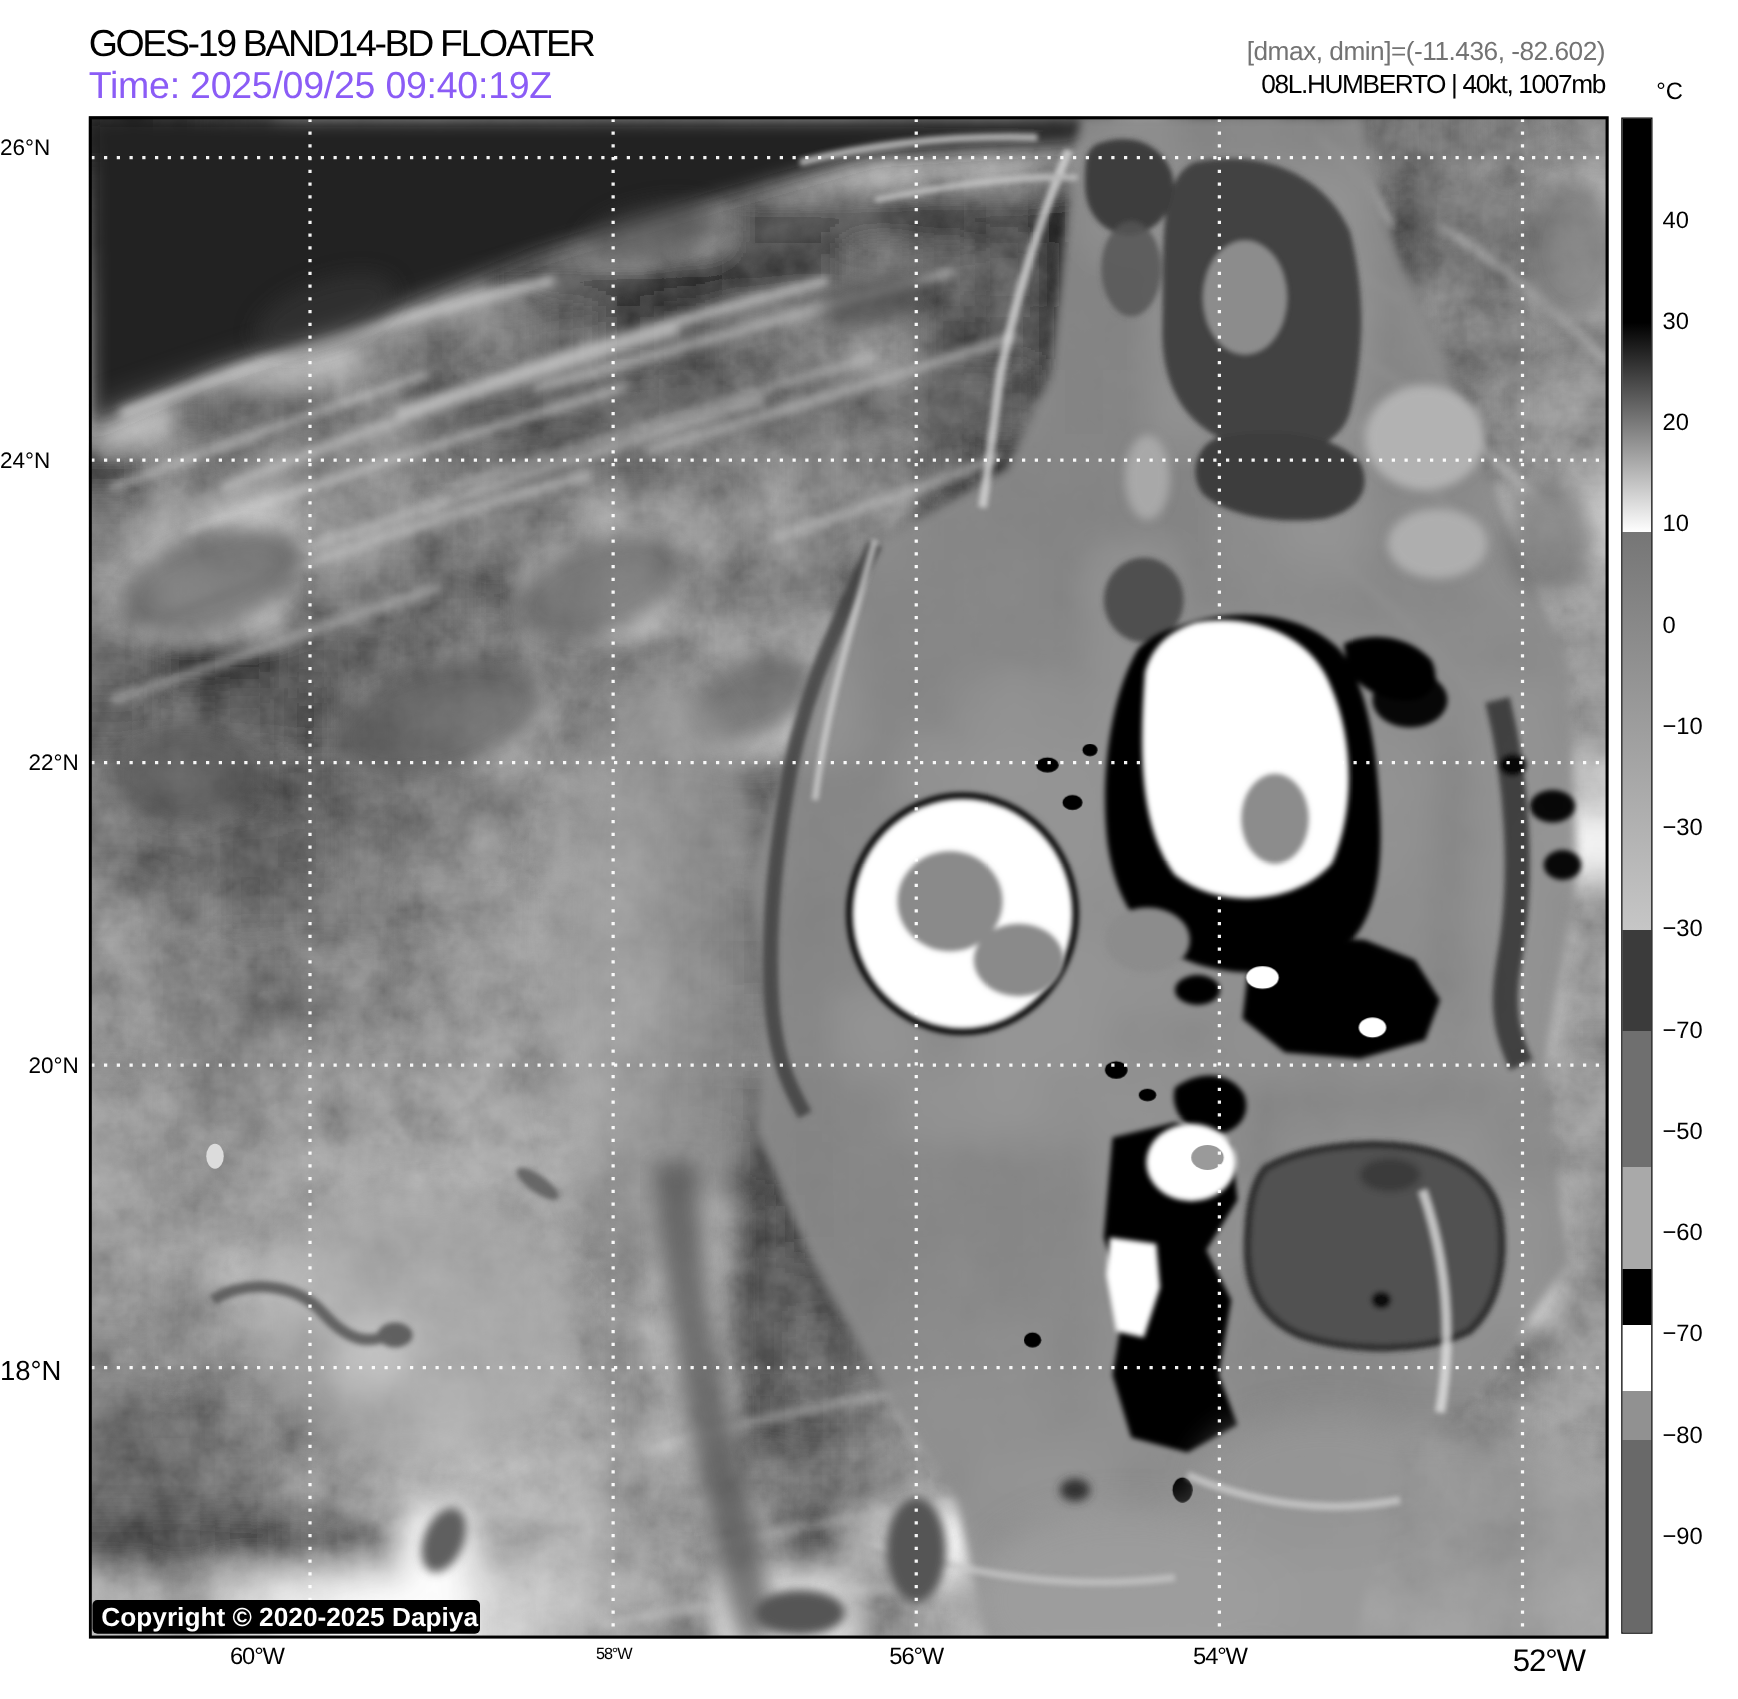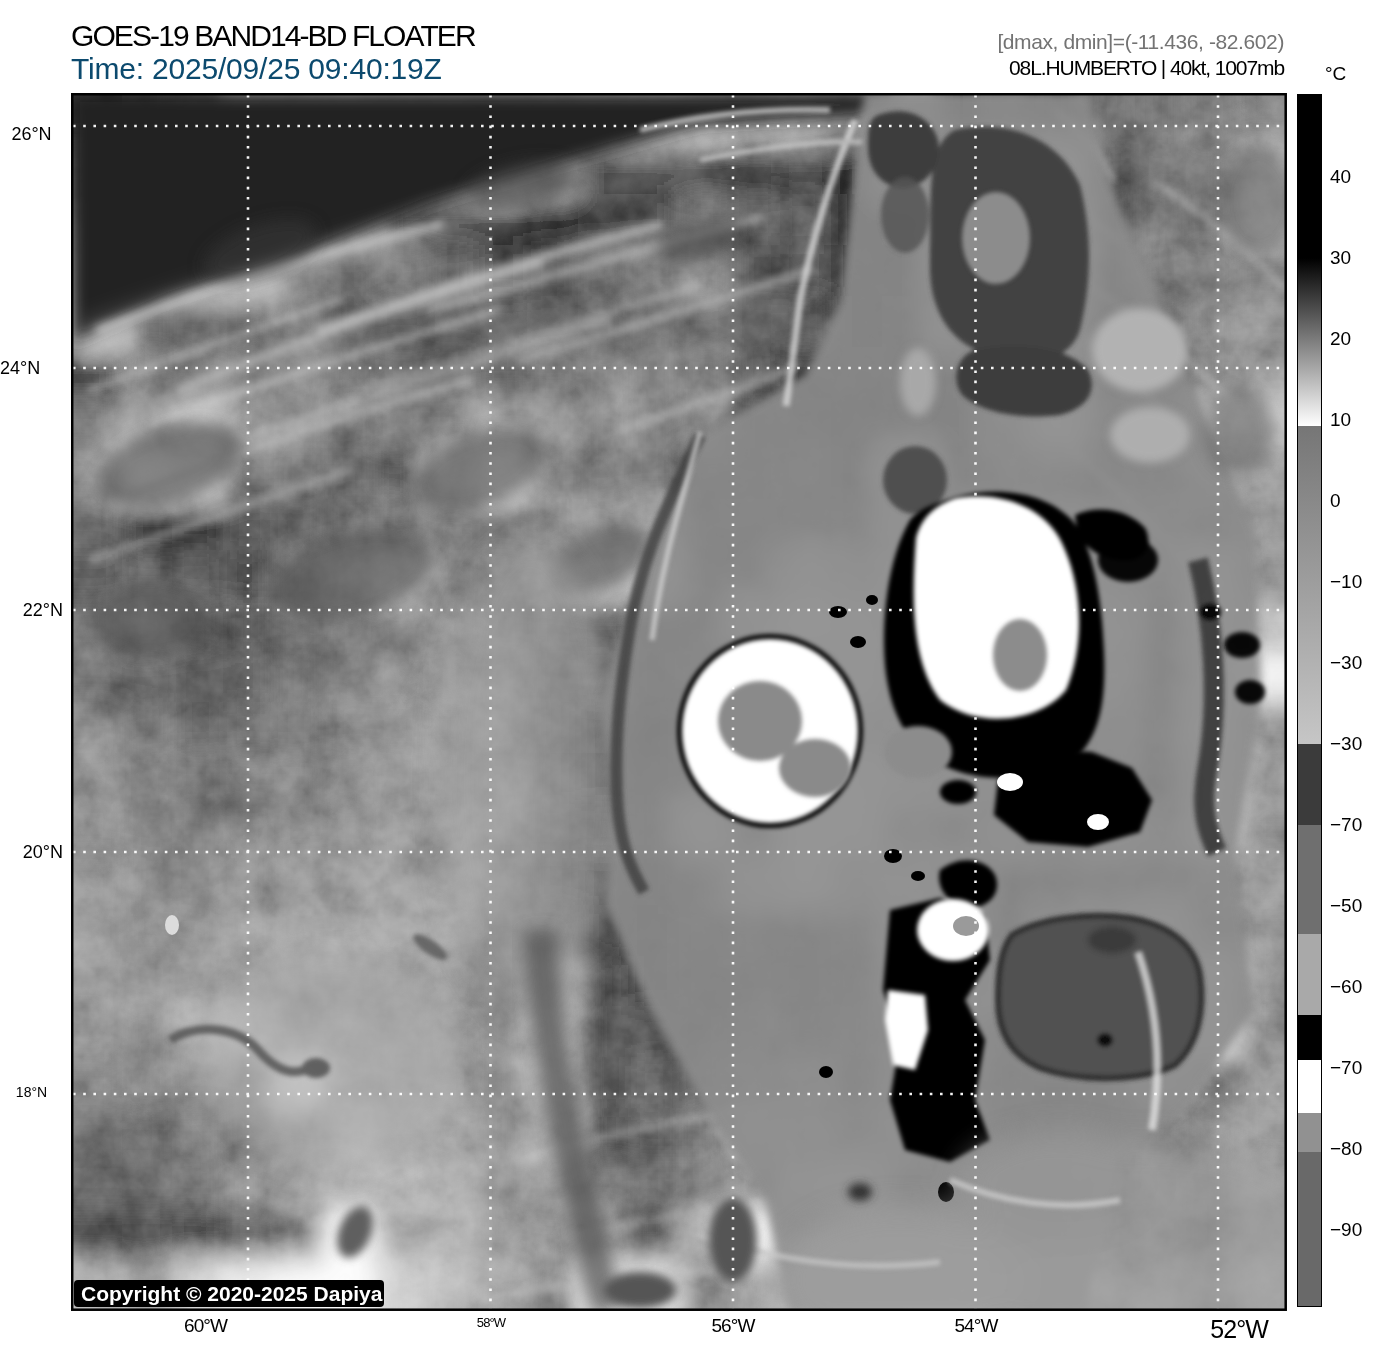--- a/index.html
+++ b/index.html
@@ -4,37 +4,37 @@
 <style>
 html,body{margin:0;padding:0;background:#fff;width:1390px;height:1359px;
 font-family:"Liberation Sans",sans-serif;overflow:hidden;position:relative}
 .abs{position:absolute}
 </style>
 </head>
 <body>
 
 <div class="abs" style="left:71px;top:19px;font-size:30px;color:#000;letter-spacing:-1.9px">GOES-19 BAND14-BD FLOATER</div>
 
-<div class="abs" style="left:71px;top:52px;font-size:30px;color:#0c4a6e;letter-spacing:-0.2px">Time: 2025/09/25 09:40:19Z</div>
+<div class="abs" style="left:71px;top:52px;font-size:30px;color:#8b5cf6;letter-spacing:-0.2px">Time: 2025/09/25 09:40:19Z</div>
 
 <div class="abs" style="right:106px;top:30px;font-size:21px;color:#737373;letter-spacing:-0.4px">[dmax, dmin]=(-11.436, -82.602)</div>
 
 <div class="abs" style="right:106px;top:56px;font-size:21px;color:#000;letter-spacing:-1.1px">08L.HUMBERTO | 40kt, 1007mb</div>
 
 <div class="abs" style="left:1325px;top:63px;font-size:19px;color:#000">°C</div>
 
-<div class="abs" style="left:0px;top:124px;width:63px;text-align:center;font-size:18px">26°N</div>
+<div class="abs" style="left:0px;top:108px;width:63px;text-align:left;font-size:18px">26°N</div>
 
 <div class="abs" style="left:0px;top:358px;width:63px;text-align:left;font-size:18px">24°N</div>
 
 <div class="abs" style="left:0px;top:600px;width:63px;text-align:right;font-size:18px">22°N</div>
 
 <div class="abs" style="left:0px;top:842px;width:63px;text-align:right;font-size:18px">20°N</div>
 
-<div class="abs" style="left:0px;top:1084px;width:63px;text-align:center;font-size:14px">18°N</div>
+<div class="abs" style="left:0px;top:1084px;width:63px;text-align:left;font-size:22px">18°N</div>
 
 <div class="abs" style="left:184px;top:1315px;width:100px;text-align:left;font-size:19px;letter-spacing:-0.9px">60°W</div>
 
 <div class="abs" style="left:441px;top:1315px;width:100px;text-align:center;font-size:13px;letter-spacing:-0.9px">58°W</div>
 
 <div class="abs" style="left:683px;top:1315px;width:100px;text-align:center;font-size:19px;letter-spacing:-0.9px">56°W</div>
 
 <div class="abs" style="left:926px;top:1315px;width:100px;text-align:center;font-size:19px;letter-spacing:-0.9px">54°W</div>
 
 <div class="abs" style="left:1168px;top:1315px;width:100px;text-align:right;font-size:25px;letter-spacing:-0.9px">52°W</div>

